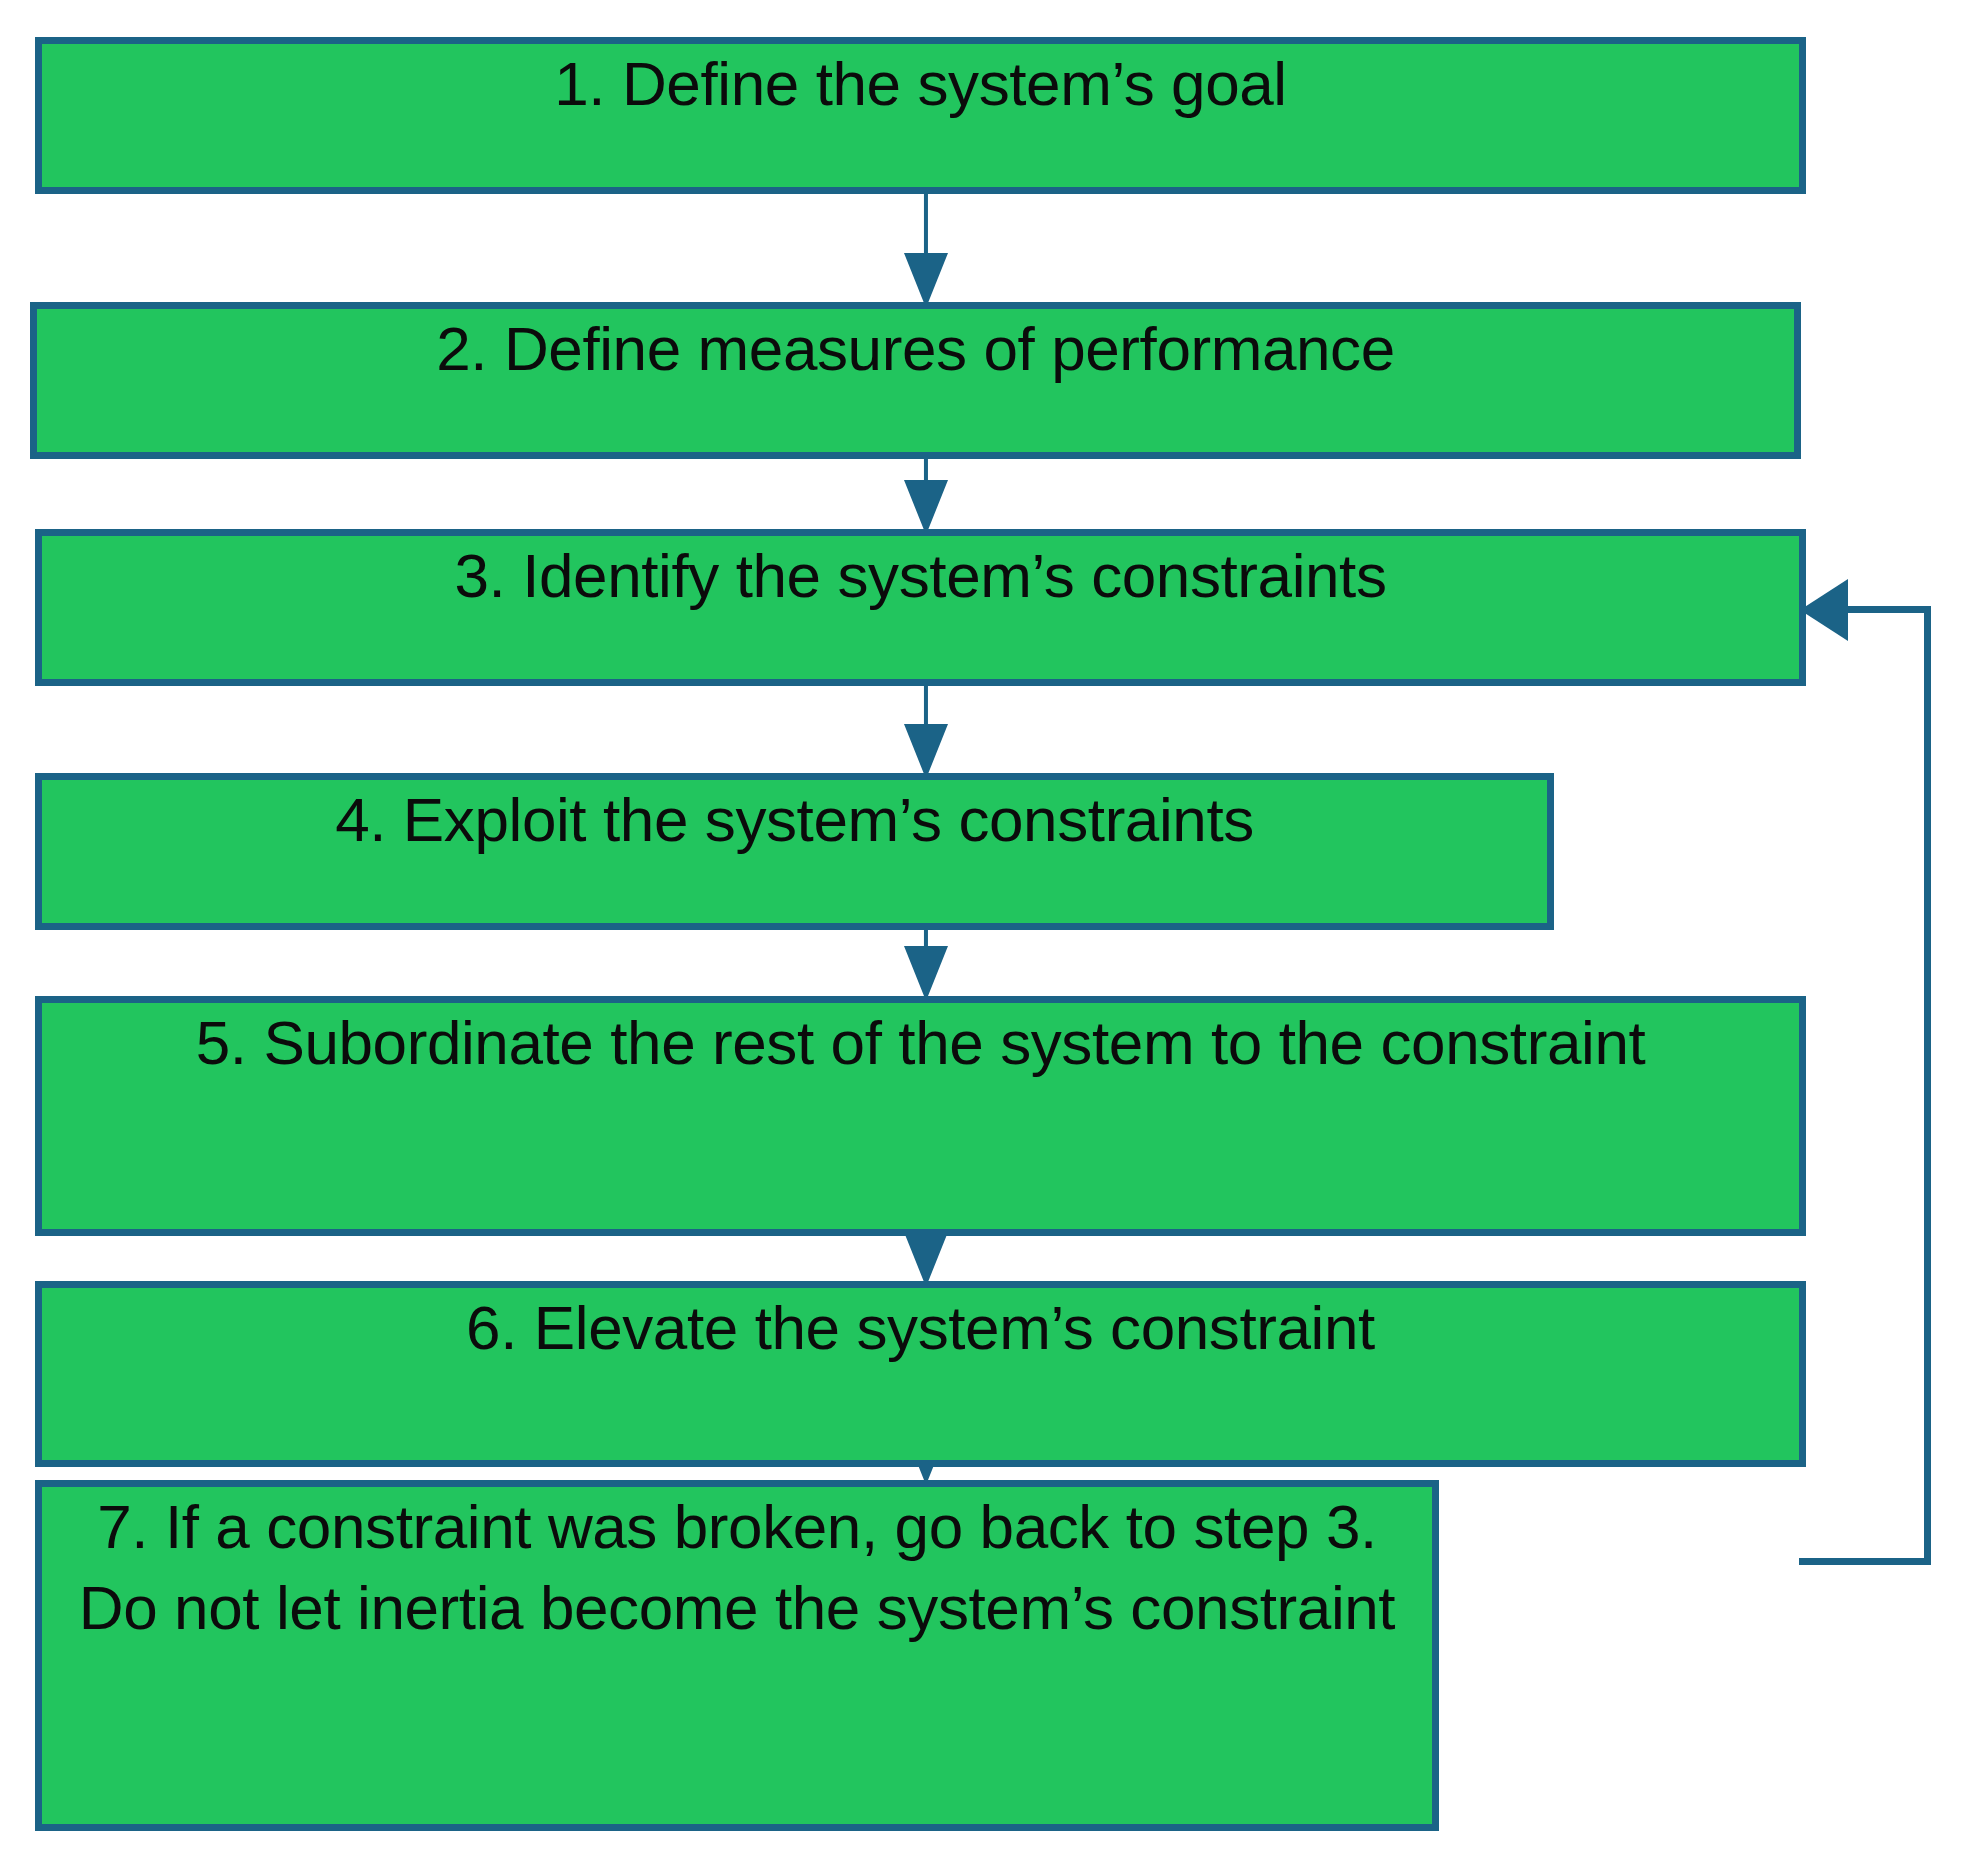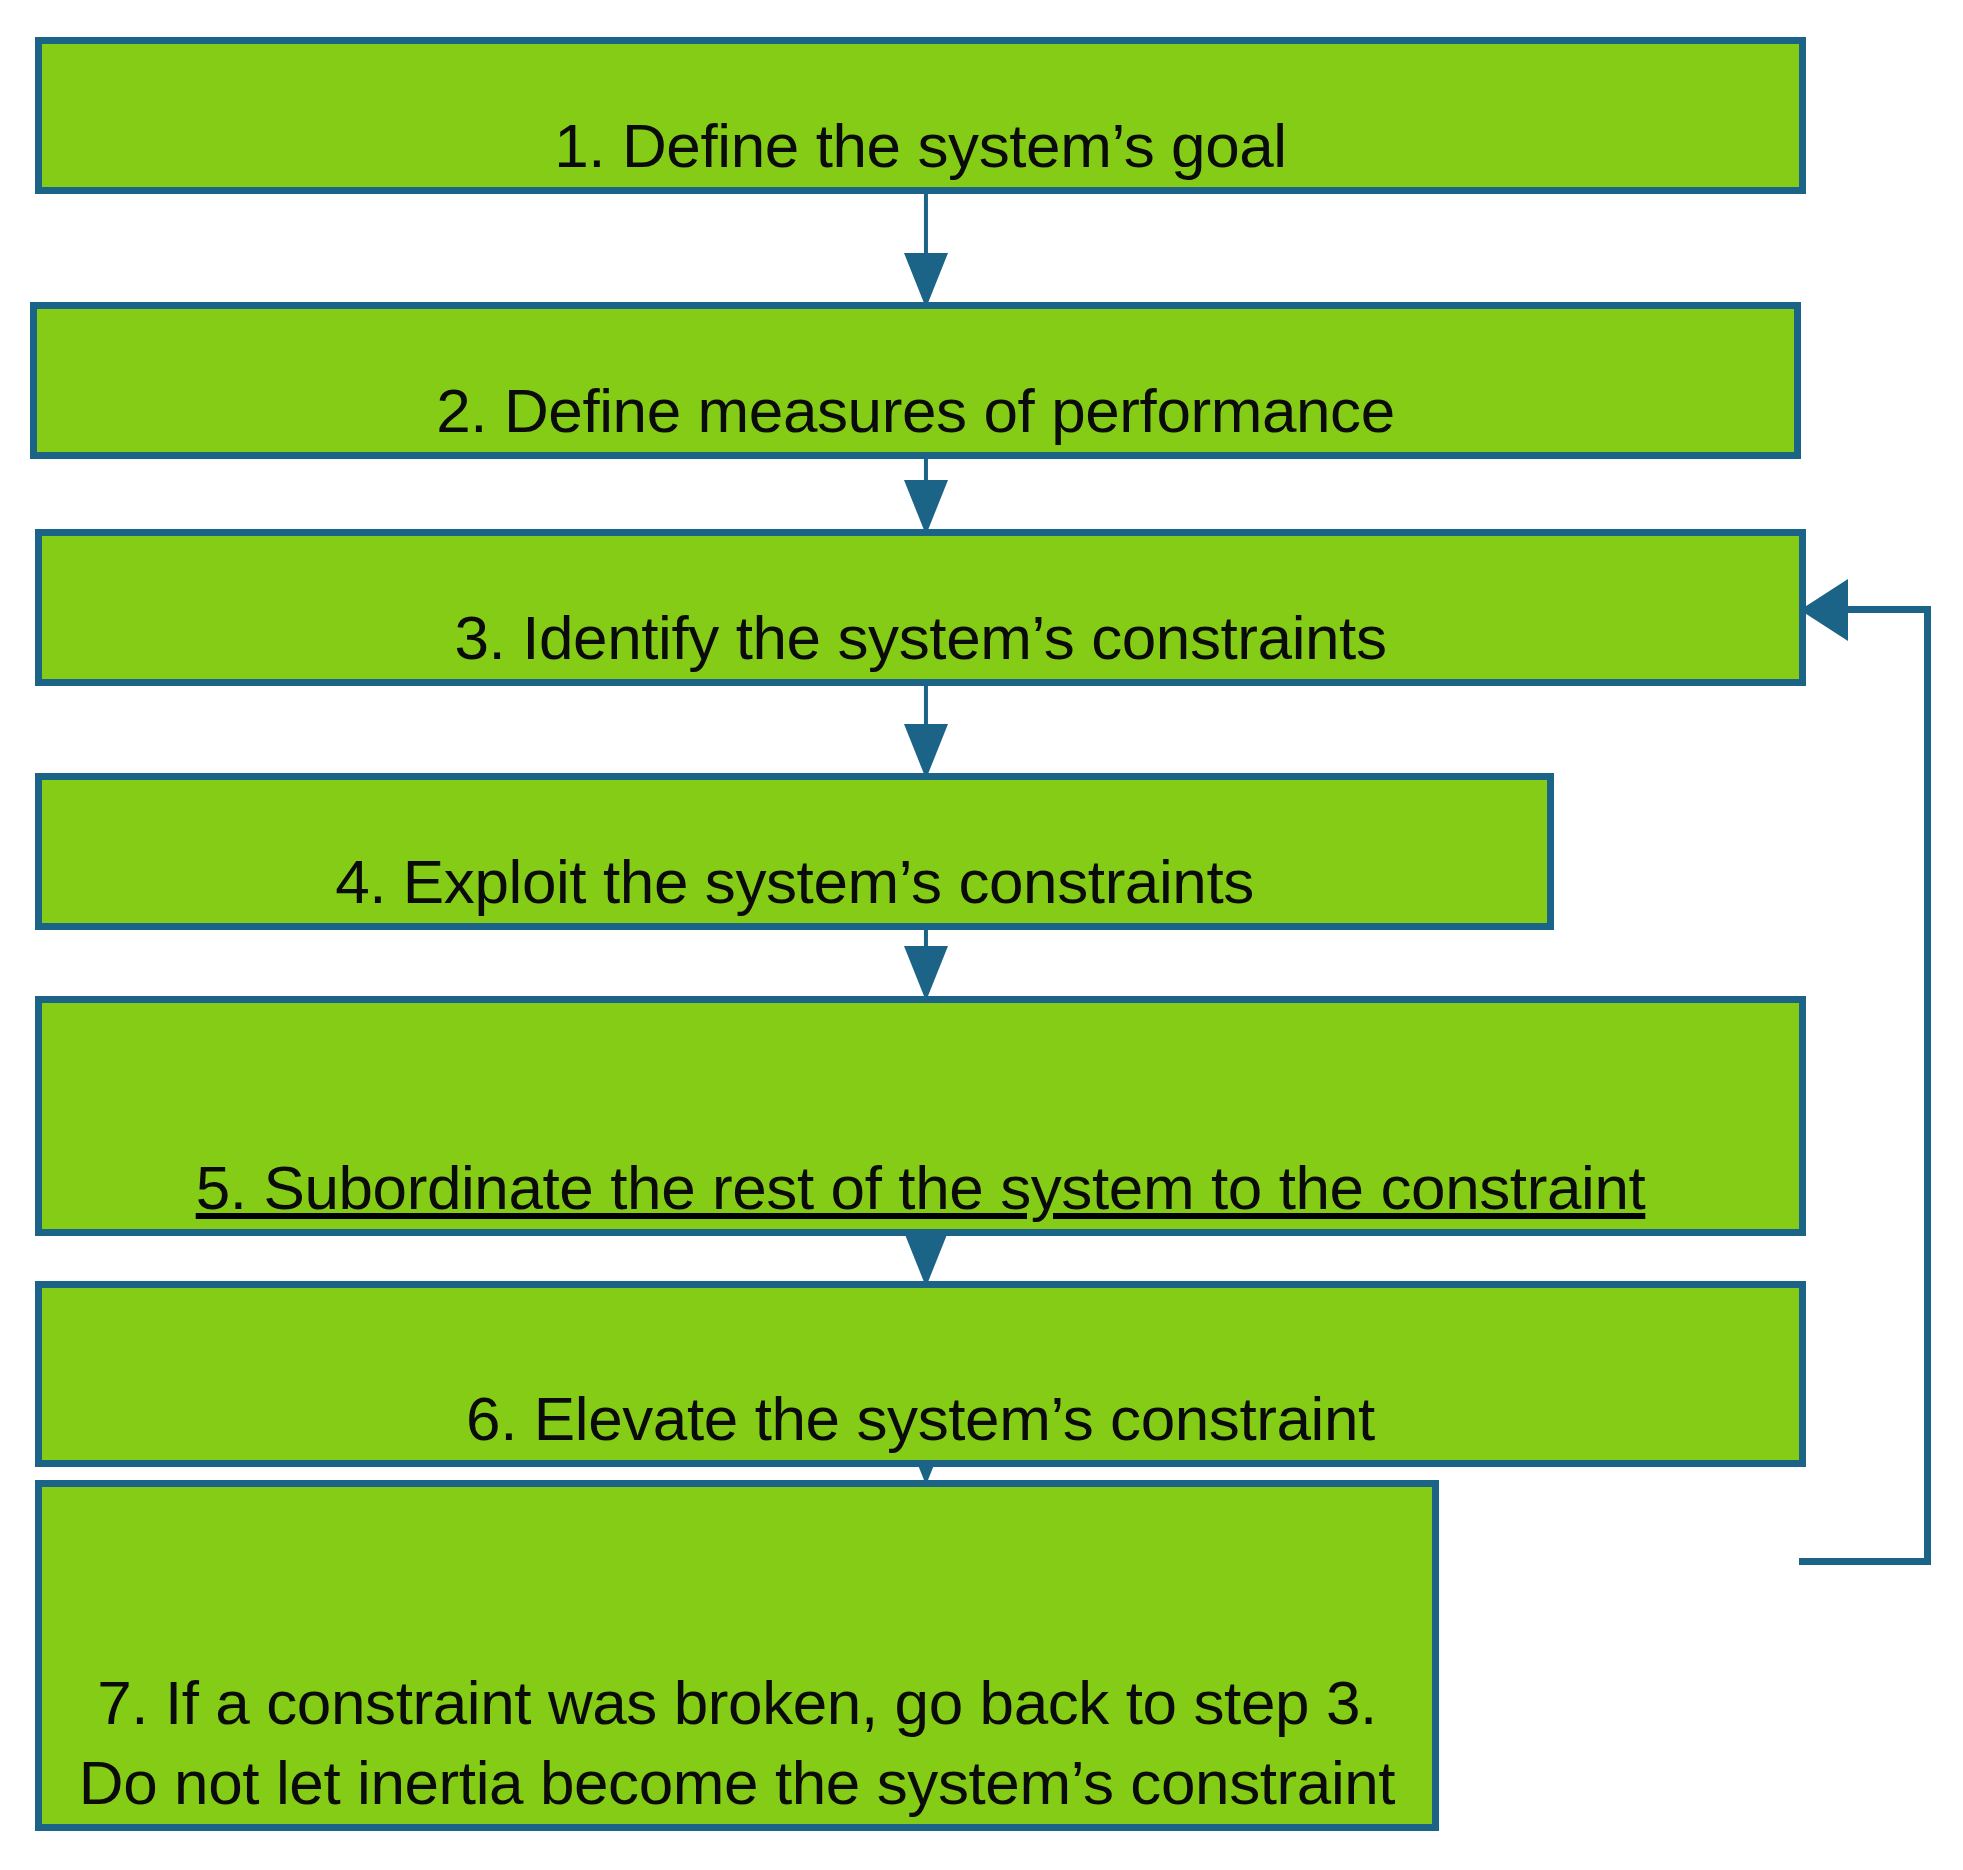--- a/index.html
+++ b/index.html
@@ -12,24 +12,24 @@
     width: 1964px;
     height: 1871px;
     background: #ffffff;
     overflow: hidden;
     font-family: "Liberation Sans", sans-serif;
   }
   
   .flow-box {
     position: absolute;
     box-sizing: border-box;
-    background: #84cc16;
+    background: #22c55e;
     border: 7.4px solid #1B6387;
     display: flex;
-    align-items: flex-end;
+    align-items: flex-start;
     justify-content: center;
     z-index: 3;
   }
   .flow-label {
     display: block;
     width: 100%;
     text-align: center;
     color: #0b0b0b;
     font-family: "Liberation Sans", sans-serif;
     font-size: 62px;
@@ -38,21 +38,21 @@
     letter-spacing: -0.4px;
     padding: 0 25px;
     box-sizing: border-box;
     white-space: pre-line;
   }
   
   #box-1 { left: 35px;  top: 37px;   width: 1771px; height: 157px; }
   #box-2 { left: 30px;  top: 302px;  width: 1771px; height: 157px; }
   #box-3 { left: 35px;  top: 529px;  width: 1771px; height: 157px; }
   #box-4 { left: 35px;  top: 773px;  width: 1519px; height: 157px; }
-  #box-5 { left: 35px;  top: 996px; width: 1771px; height: 240px; text-decoration: underline; }
+  #box-5 { left: 35px;  top: 996px; width: 1771px; height: 240px; }
   #box-6 { left: 35px;  top: 1281px; width: 1771px; height: 186px; }
   #box-7 { left: 35px;  top: 1480px; width: 1404px; height: 351px; }
 
   
   .connector {
     position: absolute;
     z-index: 2;
   }
   .connector .stem {
     position: absolute;

